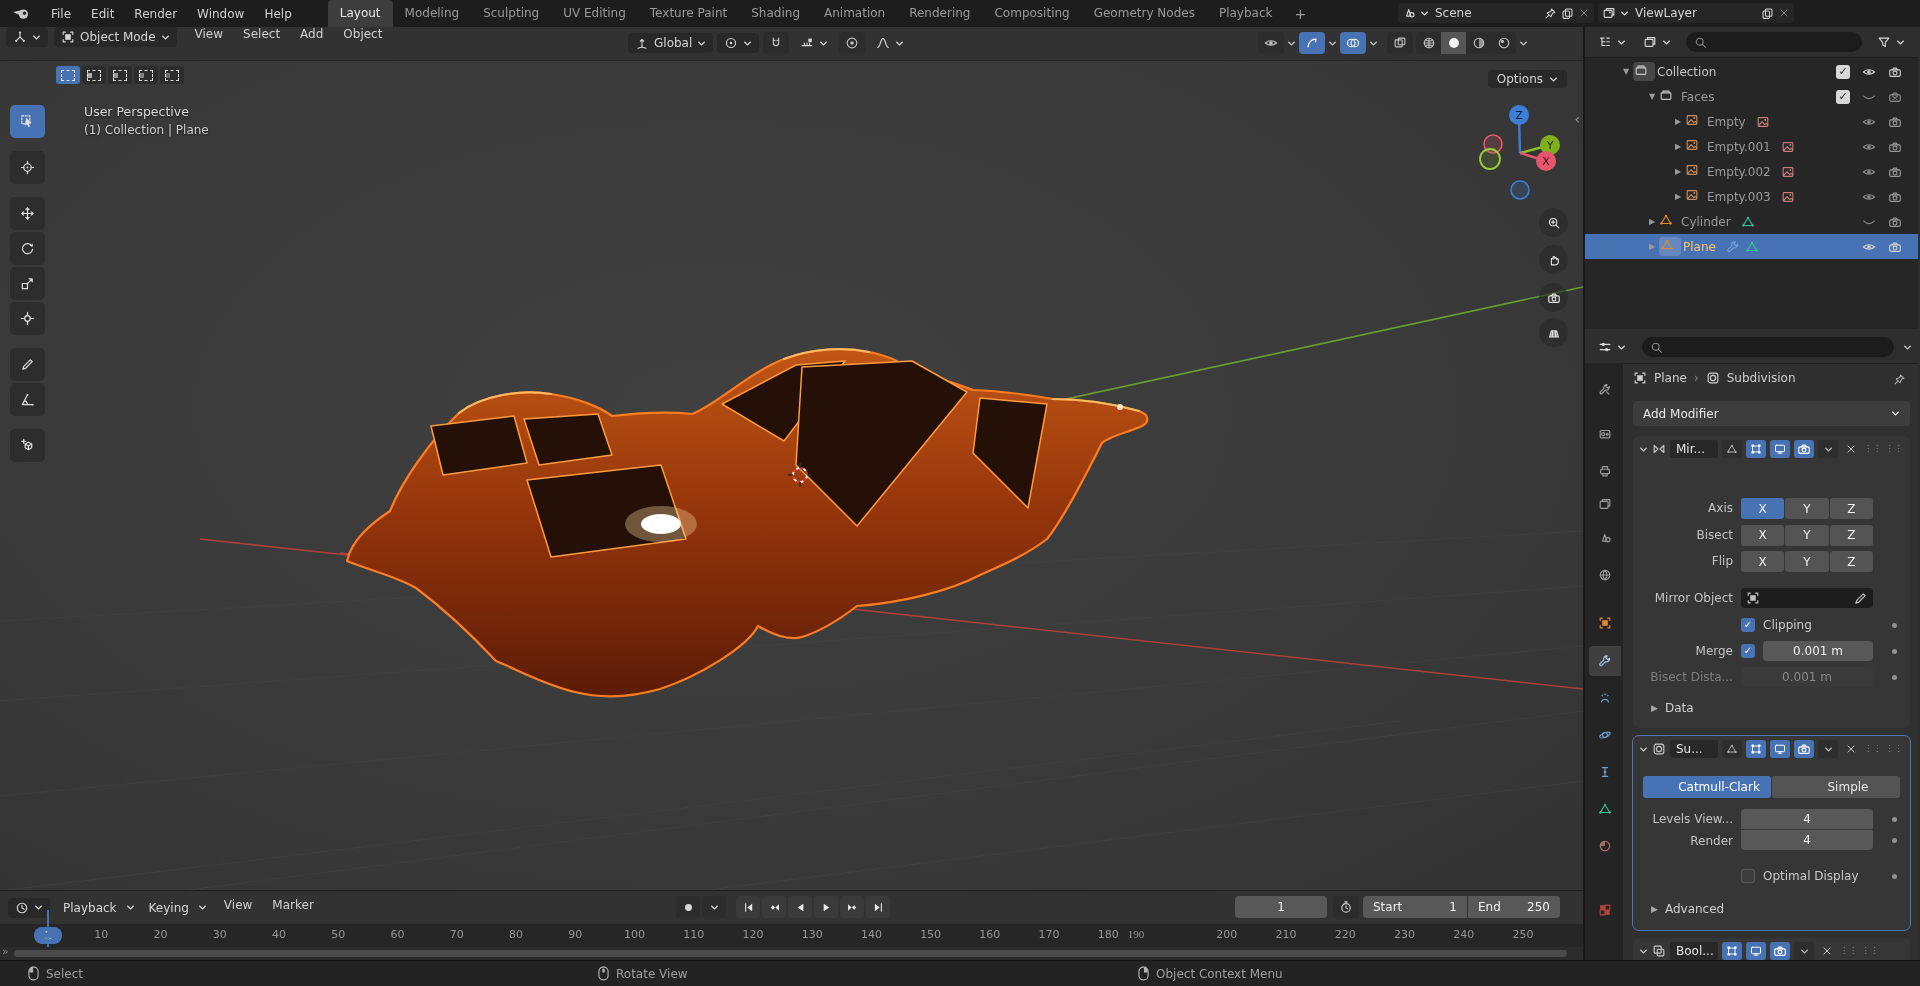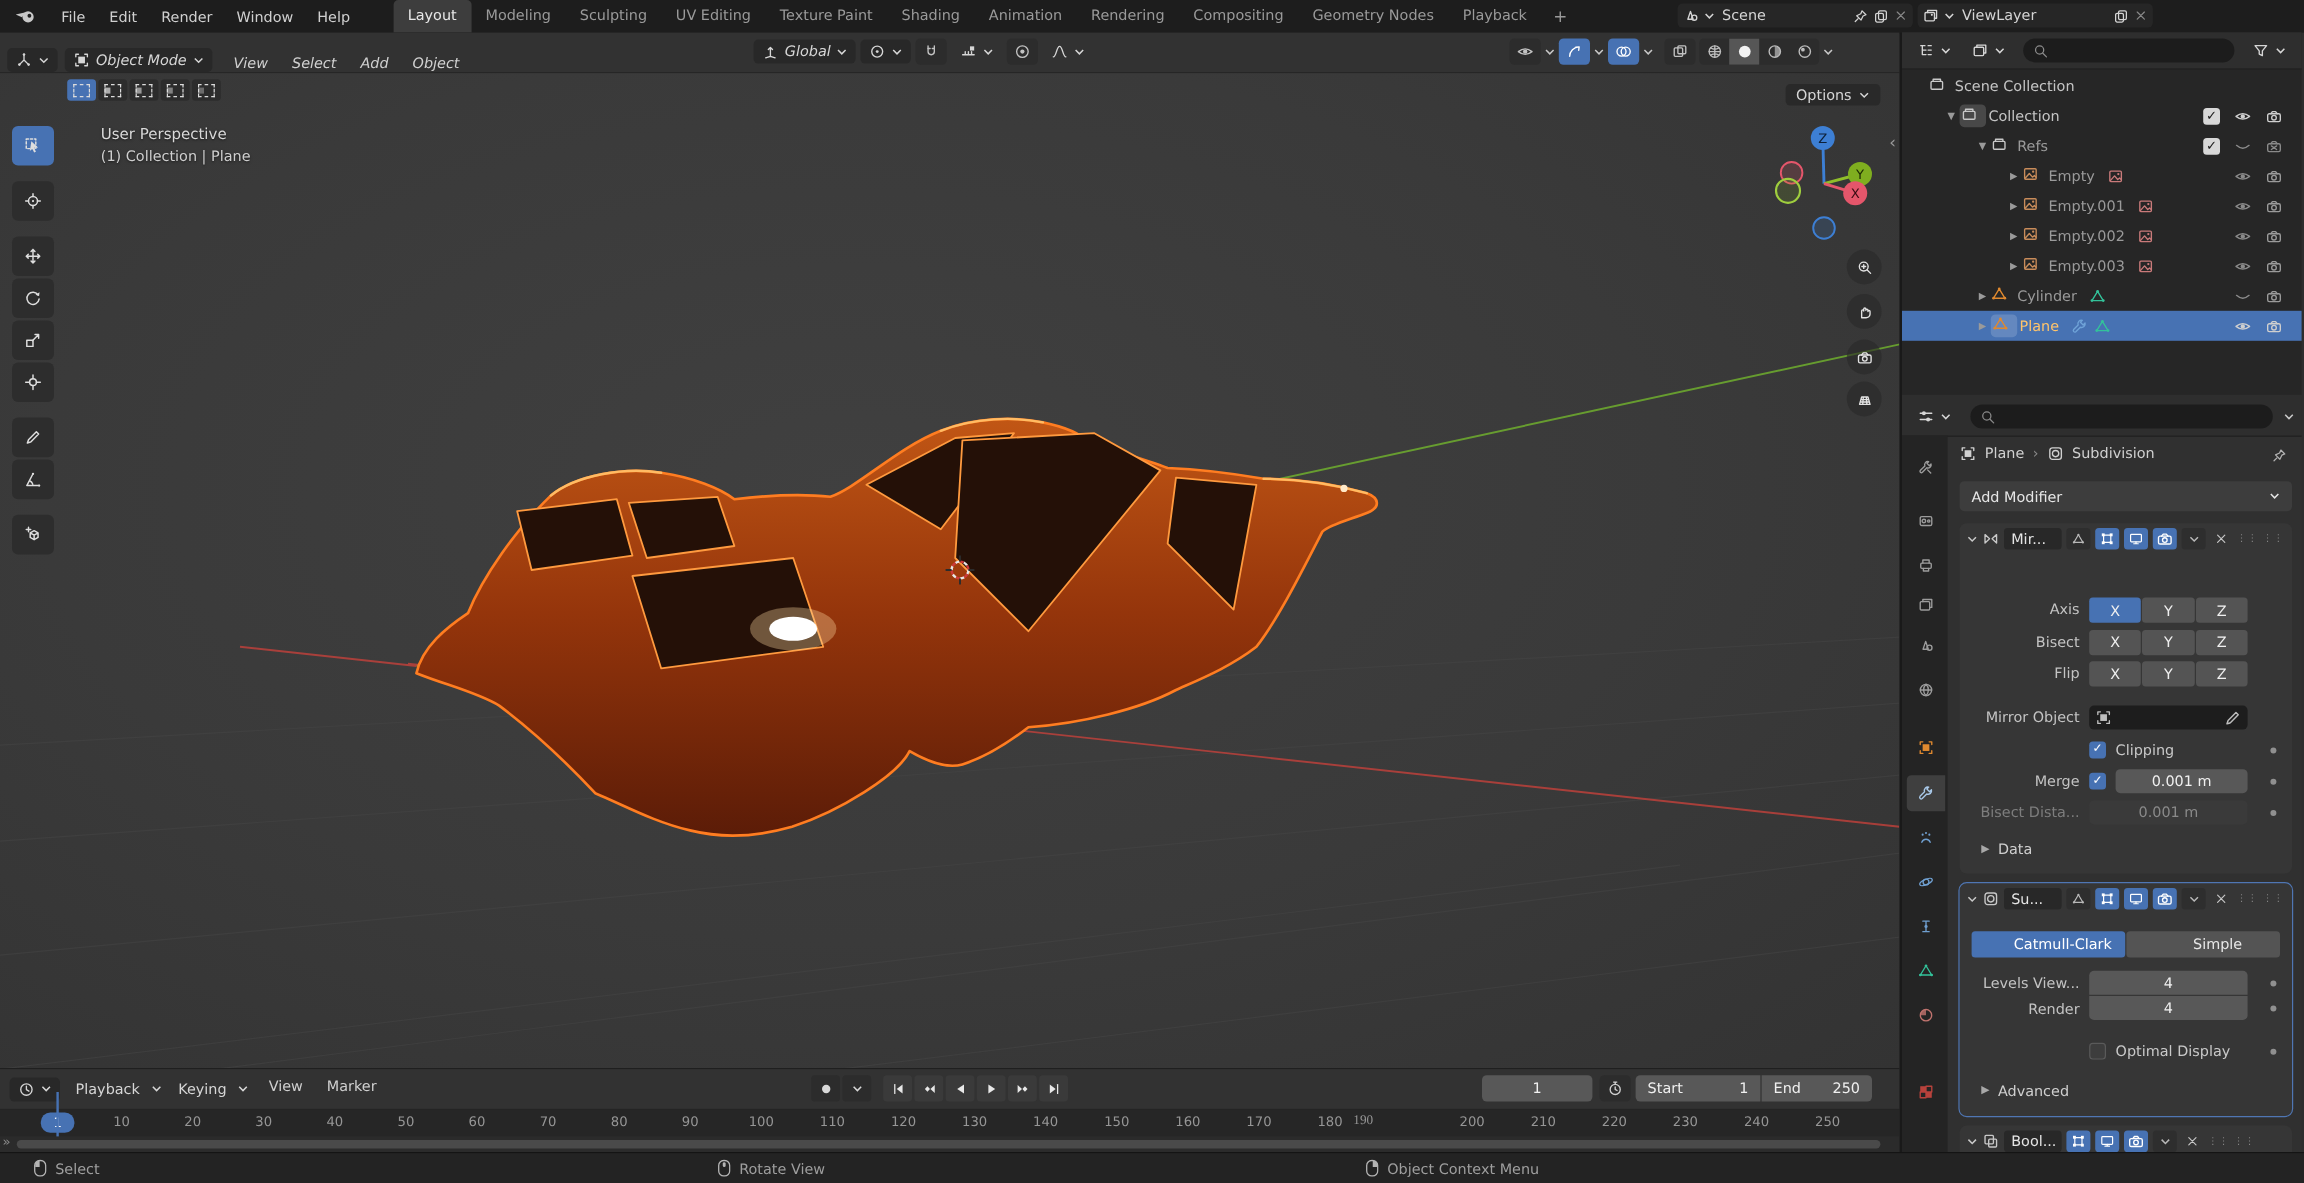--- a/index.html
+++ b/index.html
@@ -21,21 +21,21 @@
   #scene-block{left:1398px;width:188px;}
   #viewlayer-block{left:1598px;width:188px;}
   .idblock .lbl{flex:1;padding-left:2px;}
   .dim{color:#8a8a8a;}
   
   #main{position:absolute;left:0;top:27px;width:1920px;height:934px;display:flex;}
   #left-col{position:relative;width:1583px;height:934px;}
   #right-col{position:relative;width:335px;height:934px;background:#2e2e2e;border-left:2px solid #191919;}
   
   #vheader{position:absolute;left:0;top:0;width:1583px;height:34px;background:#323232;
-           border-bottom:1px solid #262626;display:flex;align-items:flex-end;padding-left:6px;box-sizing:border-box;font-style:italic;}
+           border-bottom:1px solid #262626;display:flex;align-items:flex-start;padding-left:6px;box-sizing:border-box;}
   .dd{display:inline-flex;align-items:center;gap:5px;background:#282828;border-radius:4px;
       padding:3px 7px;color:#d6d6d6;}
   .flat{background:transparent;}
   .hmenu{padding:0 10px;color:#d0d0d0;}
   #vh-center{position:absolute;left:628px;top:5px;display:flex;align-items:center;gap:4px;}
   #vh-right{position:absolute;right:55px;top:5px;display:flex;align-items:center;gap:3px;}
   .tgl{display:inline-flex;align-items:center;justify-content:center;width:26px;height:22px;
        background:#2c2c2c;border-radius:4px;color:#c2c2c2;}
   .tgl.on{background:#4772b3;color:#fff;}
   .shgroup{display:flex;background:#2c2c2c;border-radius:4px;overflow:hidden;}
@@ -855,28 +855,20 @@
                 </svg>
               </span>
             <span class="ic">
                 <svg viewBox="0 0 10 7" width="9" height="7" fill="none" stroke="currentColor" stroke-width="1.4">
                   <path d="M1.5 1.5 L5 5 L8.5 1.5"></path>
                 </svg>
               </span>
           </span>
         </div>
         <div id="ol-rows">
-            <div class="olrow" style="padding-left: 8px;">
-              <span class="arrow"></span>
-              <span class="oic" style="color: rgb(200, 200, 200);"><svg viewBox="0 0 16 16" width="14" height="14" fill="none" stroke="currentColor" stroke-width="1.3" stroke-linecap="round" stroke-linejoin="round">
-                  <rect x="2.5" y="5.5" width="11" height="7.5" rx="1"></rect>
-                  <path d="M4.5 5.5 V3.5 H11.5 V5.5"></path>
-                </svg></span>
-              <span class="name">Scene Collection</span>
-            </div>
             <div class="olrow" style="padding-left: 34px;">
               <span class="arrow">▼</span>
               <span class="oic iconbg" style="color: rgb(200, 200, 200);"><svg viewBox="0 0 16 16" width="14" height="14" fill="none" stroke="currentColor" stroke-width="1.3" stroke-linecap="round" stroke-linejoin="round">
                   <rect x="2.5" y="5.5" width="11" height="7.5" rx="1"></rect>
                   <path d="M4.5 5.5 V3.5 H11.5 V5.5"></path>
                 </svg></span>
               <span class="name">Collection</span>
               <span class="olright" style="right: 68px;">
                 <span class="ol-check">✓</span>
               </span>
@@ -893,21 +885,21 @@
                   <path d="M5 5.5 L6.5 3.5 H9.5 L11 5.5"></path>
                 </svg>
               </span>
             </div>
             <div class="olrow dimrow" style="padding-left: 60px;">
               <span class="arrow">▼</span>
               <span class="oic" style="color: rgb(200, 200, 200);"><svg viewBox="0 0 16 16" width="14" height="14" fill="none" stroke="currentColor" stroke-width="1.3" stroke-linecap="round" stroke-linejoin="round">
                   <rect x="2.5" y="5.5" width="11" height="7.5" rx="1"></rect>
                   <path d="M4.5 5.5 V3.5 H11.5 V5.5"></path>
                 </svg></span>
-              <span class="name">Refs</span>
+              <span class="name">Faces</span>
               <span class="olright" style="right: 68px;">
                 <span class="ol-check">✓</span>
               </span>
               <span class="olright" style="right: 42px; color: rgb(138, 138, 138);">
                 <svg viewBox="0 0 16 16" width="14" height="14" fill="none" stroke="currentColor" stroke-width="1.3" stroke-linecap="round" stroke-linejoin="round">
                   <path d="M2 7 Q8 12.5 14 7"></path>
                 </svg>
               </span>
               <span class="olright" style="right: 16px; color: rgb(138, 138, 138);">
                 <svg viewBox="0 0 16 16" width="14" height="14" fill="none" stroke="currentColor" stroke-width="1.3" stroke-linecap="round" stroke-linejoin="round">

